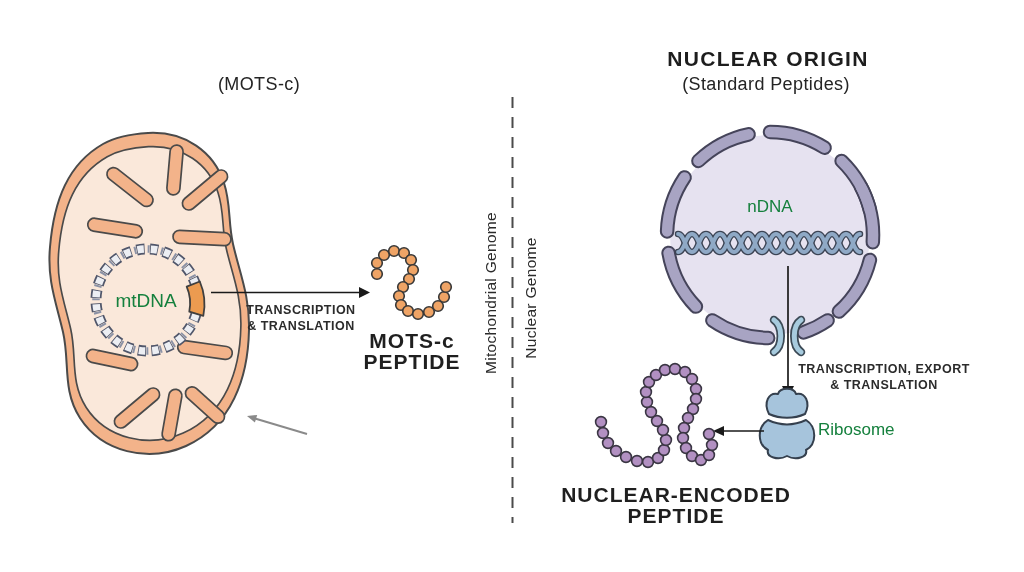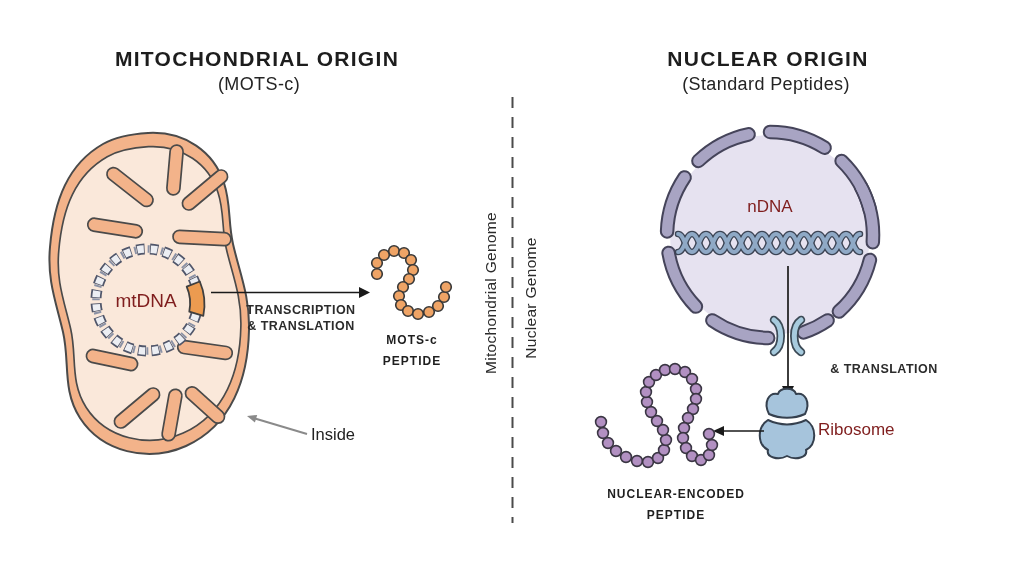--- a/index.html
+++ b/index.html
@@ -1,26 +1,26 @@
 <!DOCTYPE html>
 <html><head>
 <meta charset="utf-8">
 <style>
   html,body{margin:0;padding:0;background:#ffffff;}
   .stage{
     position:relative;width:1024px;height:572px;background:#ffffff;overflow:hidden;
     font-family:"Liberation Sans","DejaVu Sans",sans-serif;color:#222222;
   }
   .stage svg{position:absolute;left:0;top:0;}
-  .lbl{position:absolute;white-space:nowrap;color:#7f1d1d;}
+  .lbl{position:absolute;white-space:nowrap;color:#15803d;}
   .ctr{transform:translateX(-50%);text-align:center;}
   .title{font-size:21px;font-weight:700;letter-spacing:1.3px;color:#1d1d1d;}
   .subtitle{font-size:18px;font-weight:400;letter-spacing:0.4px;color:#242424;}
   .proc{font-size:12.5px;font-weight:600;letter-spacing:0.5px;line-height:16px;color:#2b2b2b;}
-  .pep{font-size:12px;font-weight:600;letter-spacing:1px;line-height:21px;color:#1f1f1f;text-align:center;}
+  .pep{font-size:21px;font-weight:600;letter-spacing:1px;line-height:21px;color:#1f1f1f;text-align:center;}
   .ann{font-size:16.5px;font-weight:400;line-height:23px;color:#222;text-align:center;}
   .organ{font-size:19px;}
   .vert{transform:translate(-50%,-50%) rotate(-90deg);font-size:15.5px;letter-spacing:0.3px;color:#2a2a2a;}
   .ribo{font-size:17px;}
 </style>
 </head>
 <body>
 
 <div class="stage">
 
@@ -183,48 +183,47 @@
       <circle cx="683" cy="438" r="5.4"></circle>
       <circle cx="686" cy="448" r="5.4"></circle>
       <circle cx="692" cy="456" r="5.4"></circle>
       <circle cx="701" cy="460" r="5.4"></circle>
       <circle cx="709" cy="455" r="5.4"></circle>
       <circle cx="712" cy="445" r="5.4"></circle>
       <circle cx="709" cy="434" r="5.4"></circle>
     </g>
   </svg>
 
-  <div class="lbl ctr title" style="left:257px;top:47px;">MITOCHONDRIAL ORIGIN</div>
   <div class="lbl ctr subtitle" style="left:259px;top:74px;">(MOTS-c)</div>
 
   <div class="lbl ctr title" style="left:768px;top:47px;">NUCLEAR ORIGIN</div>
   <div class="lbl ctr subtitle" style="left:766px;top:74px;">(Standard Peptides)</div>
 
   <div class="lbl ctr organ" style="left:146px;top:290px;">mtDNA</div>
 
   <div class="lbl ctr proc" style="left:301px;top:302px;">
     <div>TRANSCRIPTION</div>
     <div>&amp; TRANSLATION</div>
   </div>
 
   <div class="lbl ctr pep" style="left:412px;top:330px;">
     <div>MOTS-c</div>
     <div>PEPTIDE</div>
   </div>
 
   <div class="lbl ctr ann" style="left:333px;top:423px;">
-    <div>Inside</div>
   </div>
 
   <div class="lbl vert" style="left:491px;top:293px;">Mitochondrial Genome</div>
   <div class="lbl vert" style="left:531px;top:298px;">Nuclear Genome</div>
 
   <div class="lbl ctr" style="left:770px;top:197px;font-size:17px;">nDNA</div>
 
   <div class="lbl ctr proc" style="left:884px;top:361px;">
+    <div>TRANSCRIPTION, EXPORT</div>
     <div>&amp; TRANSLATION</div>
   </div>
 
   <div class="lbl ribo" style="left:818px;top:420px;text-align:right;">Ribosome</div>
 
   <div class="lbl ctr pep" style="left:660px;top:484px;margin-left:16px;">
     <div>NUCLEAR-ENCODED</div>
     <div>PEPTIDE</div>
   </div>
 

